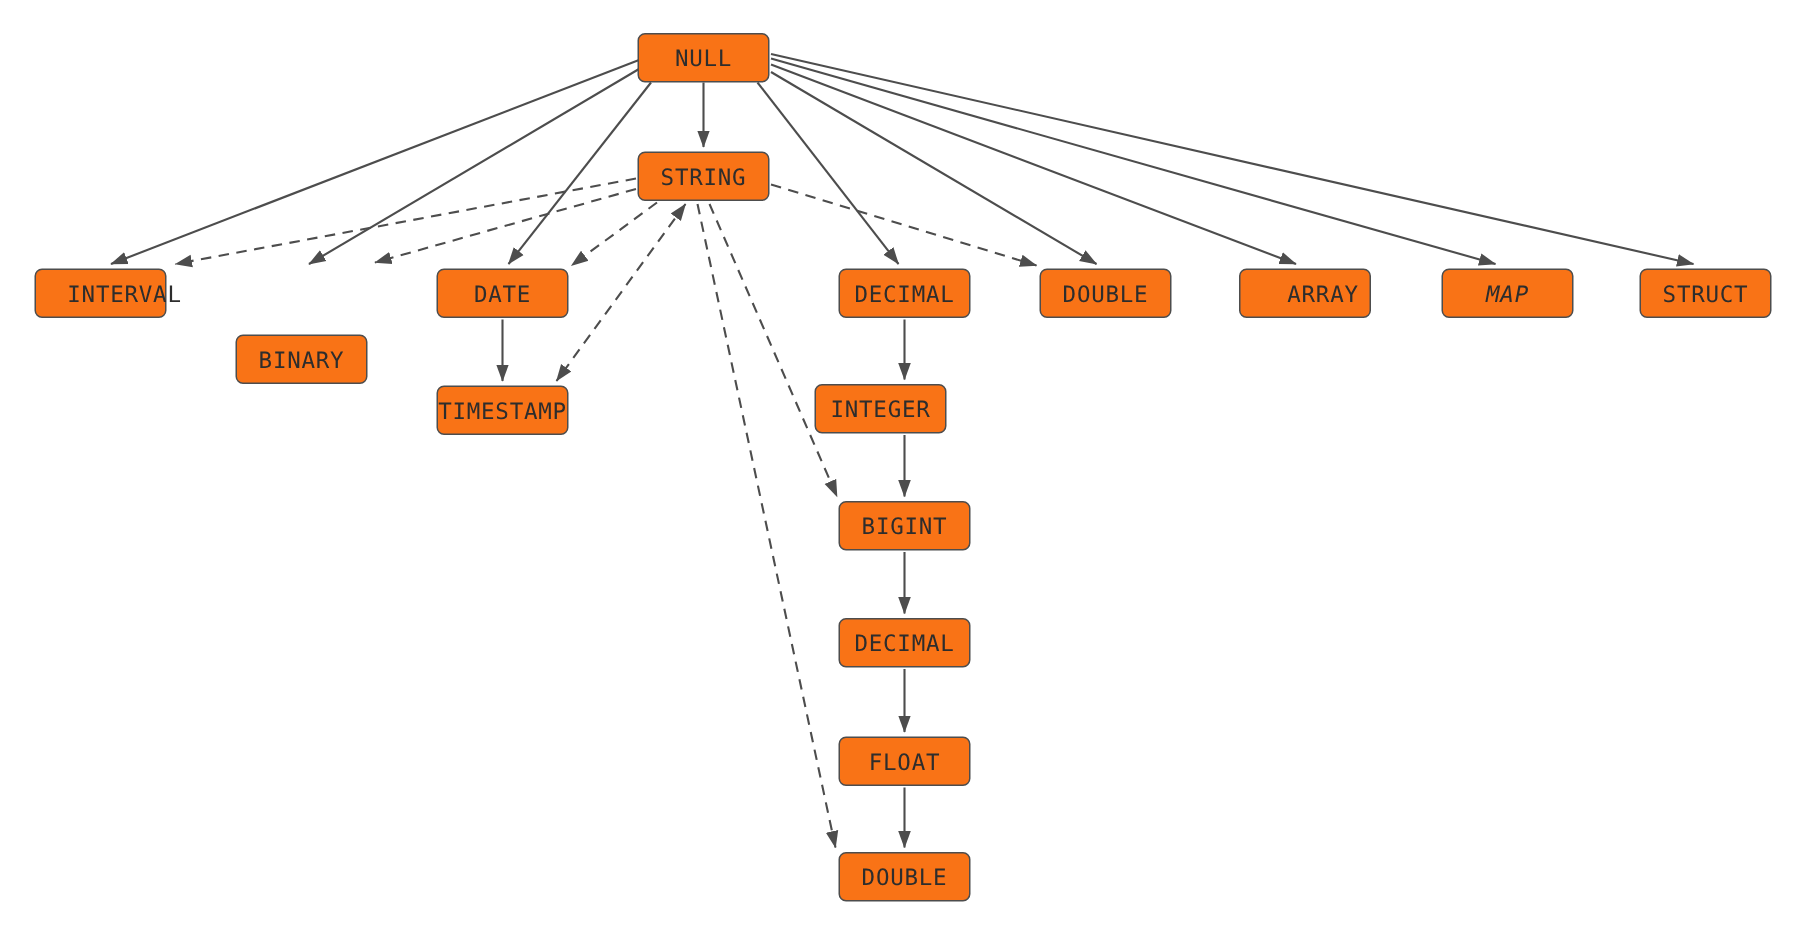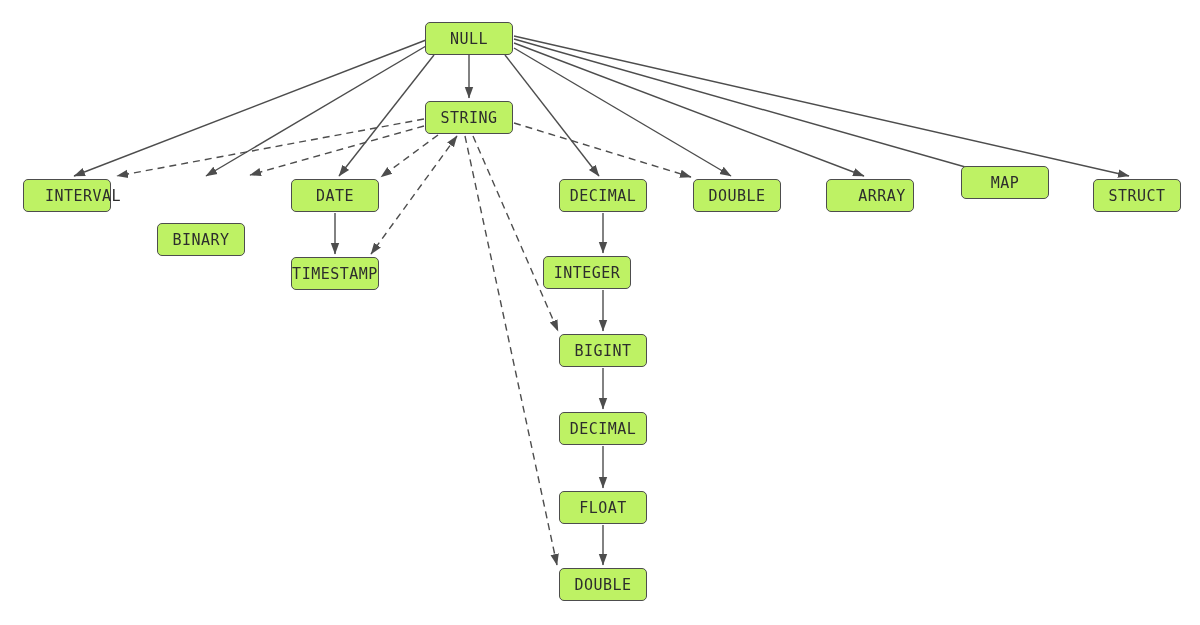--- a/index.html
+++ b/index.html
@@ -5,21 +5,21 @@
   html,body{margin:0;padding:0;background:#ffffff;}
   .canvas{
     position:relative;width:1200px;height:625px;background:#ffffff;
     font-family:"DejaVu Sans Mono","Liberation Mono",monospace;overflow:hidden;
   }
   .edge-layer{position:absolute;left:0;top:0;width:1200px;height:625px;}
   .edge{fill:none;stroke-width:1.4px;}
   .edge.dashed{stroke-dasharray:7 5;}
   .node{
     position:absolute;width:88px;height:33px;box-sizing:border-box;
-    border:1.5px solid #4d4d4d;border-radius:5px;background:#bef264;
+    border:1.5px solid #4d4d4d;border-radius:5px;background:#f97316;
     display:flex;align-items:center;justify-content:center;
     font-size:15px;letter-spacing:0.5px;color:#2d2d2d;
   }
 </style>
 </head>
 <body>
 
 <div class="canvas">
   <svg class="edge-layer" width="1200" height="625" viewBox="0 0 1200 625" xmlns="http://www.w3.org/2000/svg">
     <defs>
@@ -54,21 +54,21 @@
   </svg>
   <div id="node-group">
       <div class="node" style="left: 425px; top: 22px; border-color: rgb(77, 77, 77); color: rgb(45, 45, 45);">NULL</div>
       <div class="node" style="left: 425px; top: 101px; border-color: rgb(77, 77, 77); color: rgb(45, 45, 45);">STRING</div>
       <div class="node" style="left: 23px; top: 179px; border-color: rgb(77, 77, 77); color: rgb(45, 45, 45); padding-left: 32px;">INTERVAL</div>
       <div class="node" style="left: 157px; top: 179px; border-color: rgb(77, 77, 77); color: rgb(45, 45, 45); margin-top: 44px;">BINARY</div>
       <div class="node" style="left: 291px; top: 179px; border-color: rgb(77, 77, 77); color: rgb(45, 45, 45);">DATE</div>
       <div class="node" style="left: 559px; top: 179px; border-color: rgb(77, 77, 77); color: rgb(45, 45, 45);">DECIMAL</div>
       <div class="node" style="left: 693px; top: 179px; border-color: rgb(77, 77, 77); color: rgb(45, 45, 45);">DOUBLE</div>
       <div class="node" style="left: 826px; top: 179px; border-color: rgb(77, 77, 77); color: rgb(45, 45, 45); padding-left: 24px;">ARRAY</div>
-      <div class="node" style="left: 961px; top: 166px; border-color: rgb(77, 77, 77); color: rgb(45, 45, 45);">MAP</div>
+      <div class="node" style="left: 961px; top: 179px; border-color: rgb(77, 77, 77); color: rgb(45, 45, 45); font-style: italic;">MAP</div>
       <div class="node" style="left: 1093px; top: 179px; border-color: rgb(77, 77, 77); color: rgb(45, 45, 45);">STRUCT</div>
       <div class="node" style="left: 291px; top: 257px; border-color: rgb(77, 77, 77); color: rgb(45, 45, 45);">TIMESTAMP</div>
       <div class="node" style="left: 543px; top: 256px; border-color: rgb(77, 77, 77); color: rgb(45, 45, 45);">INTEGER</div>
       <div class="node" style="left: 559px; top: 334px; border-color: rgb(77, 77, 77); color: rgb(45, 45, 45);">BIGINT</div>
       <div class="node" style="left: 559px; top: 412px; border-color: rgb(77, 77, 77); color: rgb(45, 45, 45); text-align: center;">DECIMAL</div>
       <div class="node" style="left: 559px; top: 491px; border-color: rgb(77, 77, 77); color: rgb(45, 45, 45);">FLOAT</div>
       <div class="node" style="left: 559px; top: 568px; border-color: rgb(77, 77, 77); color: rgb(45, 45, 45);">DOUBLE</div>
     </div>
 </div>
 

